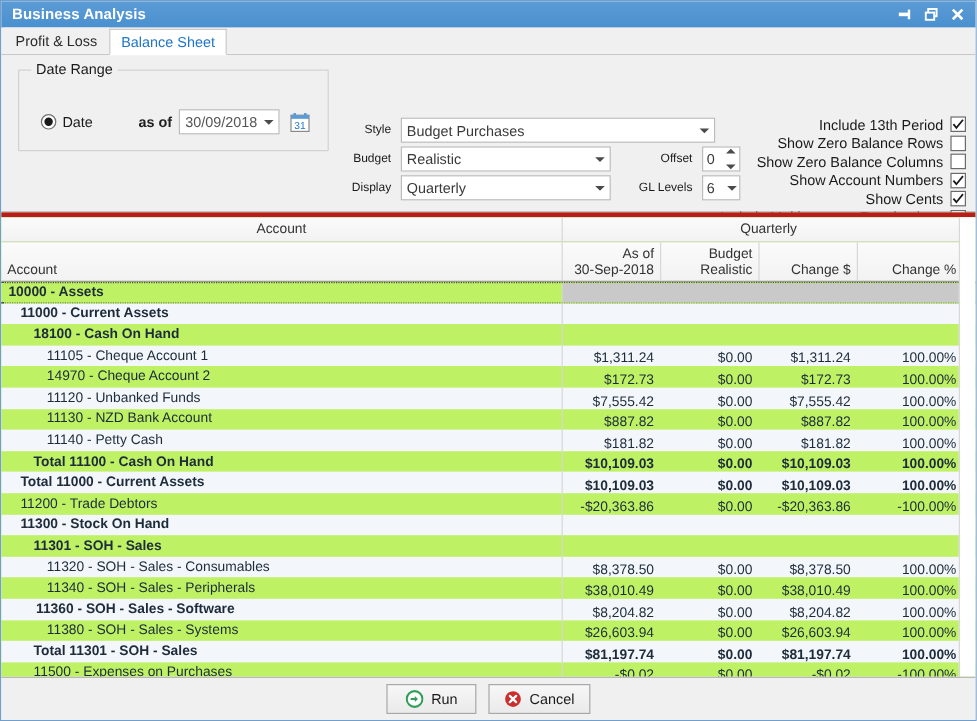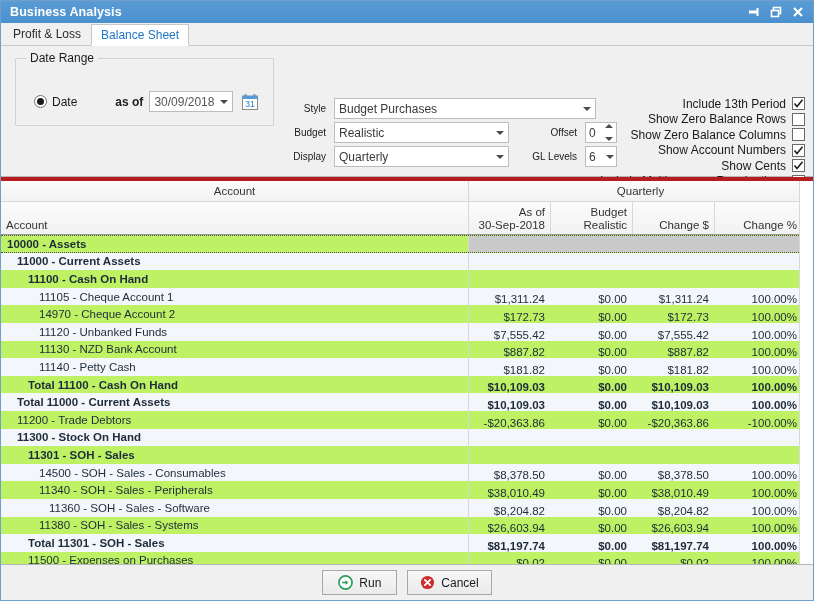--- a/index.html
+++ b/index.html
@@ -522,21 +522,21 @@
         </div>
         <div class="row bold alt">
           <div class="name" style="padding-left: 16px;">11000 - Current Assets</div>
           <div class="num"></div>
           <div class="num"></div>
           <div class="num"></div>
           <div class="pct"></div>
           <div class="tail"></div>
         </div>
         <div class="row bold">
-          <div class="name" style="padding-left: 27px;">11100 - Cash On Hand</div>
+          <div class="name" style="padding-left: 27px;">18100 - Cash On Hand</div>
           <div class="num"></div>
           <div class="num"></div>
           <div class="num"></div>
           <div class="pct"></div>
           <div class="tail"></div>
         </div>
         <div class="row alt">
           <div class="name" style="padding-left: 38px;">11105 - Cheque Account 1</div>
           <div class="num">$1,311.24</div>
           <div class="num">$0.00</div>
@@ -610,37 +610,37 @@
         </div>
         <div class="row bold">
           <div class="name" style="padding-left: 27px;">11301 - SOH - Sales</div>
           <div class="num"></div>
           <div class="num"></div>
           <div class="num"></div>
           <div class="pct"></div>
           <div class="tail"></div>
         </div>
         <div class="row alt">
-          <div class="name" style="padding-left: 38px;">14500 - SOH - Sales - Consumables</div>
+          <div class="name" style="padding-left: 38px;">11320 - SOH - Sales - Consumables</div>
           <div class="num">$8,378.50</div>
           <div class="num">$0.00</div>
           <div class="num">$8,378.50</div>
           <div class="pct">100.00%</div>
           <div class="tail"></div>
         </div>
         <div class="row">
           <div class="name" style="padding-left: 38px;">11340 - SOH - Sales - Peripherals</div>
           <div class="num">$38,010.49</div>
           <div class="num">$0.00</div>
           <div class="num">$38,010.49</div>
           <div class="pct">100.00%</div>
           <div class="tail"></div>
         </div>
         <div class="row alt">
-          <div class="name" style="padding-left: 48px;">11360 - SOH - Sales - Software</div>
+          <div class="name" style="padding-left: 29px; font-weight: bold;">11360 - SOH - Sales - Software</div>
           <div class="num">$8,204.82</div>
           <div class="num">$0.00</div>
           <div class="num">$8,204.82</div>
           <div class="pct">100.00%</div>
           <div class="tail"></div>
         </div>
         <div class="row">
           <div class="name" style="padding-left: 38px;">11380 - SOH - Sales - Systems</div>
           <div class="num">$26,603.94</div>
           <div class="num">$0.00</div>

